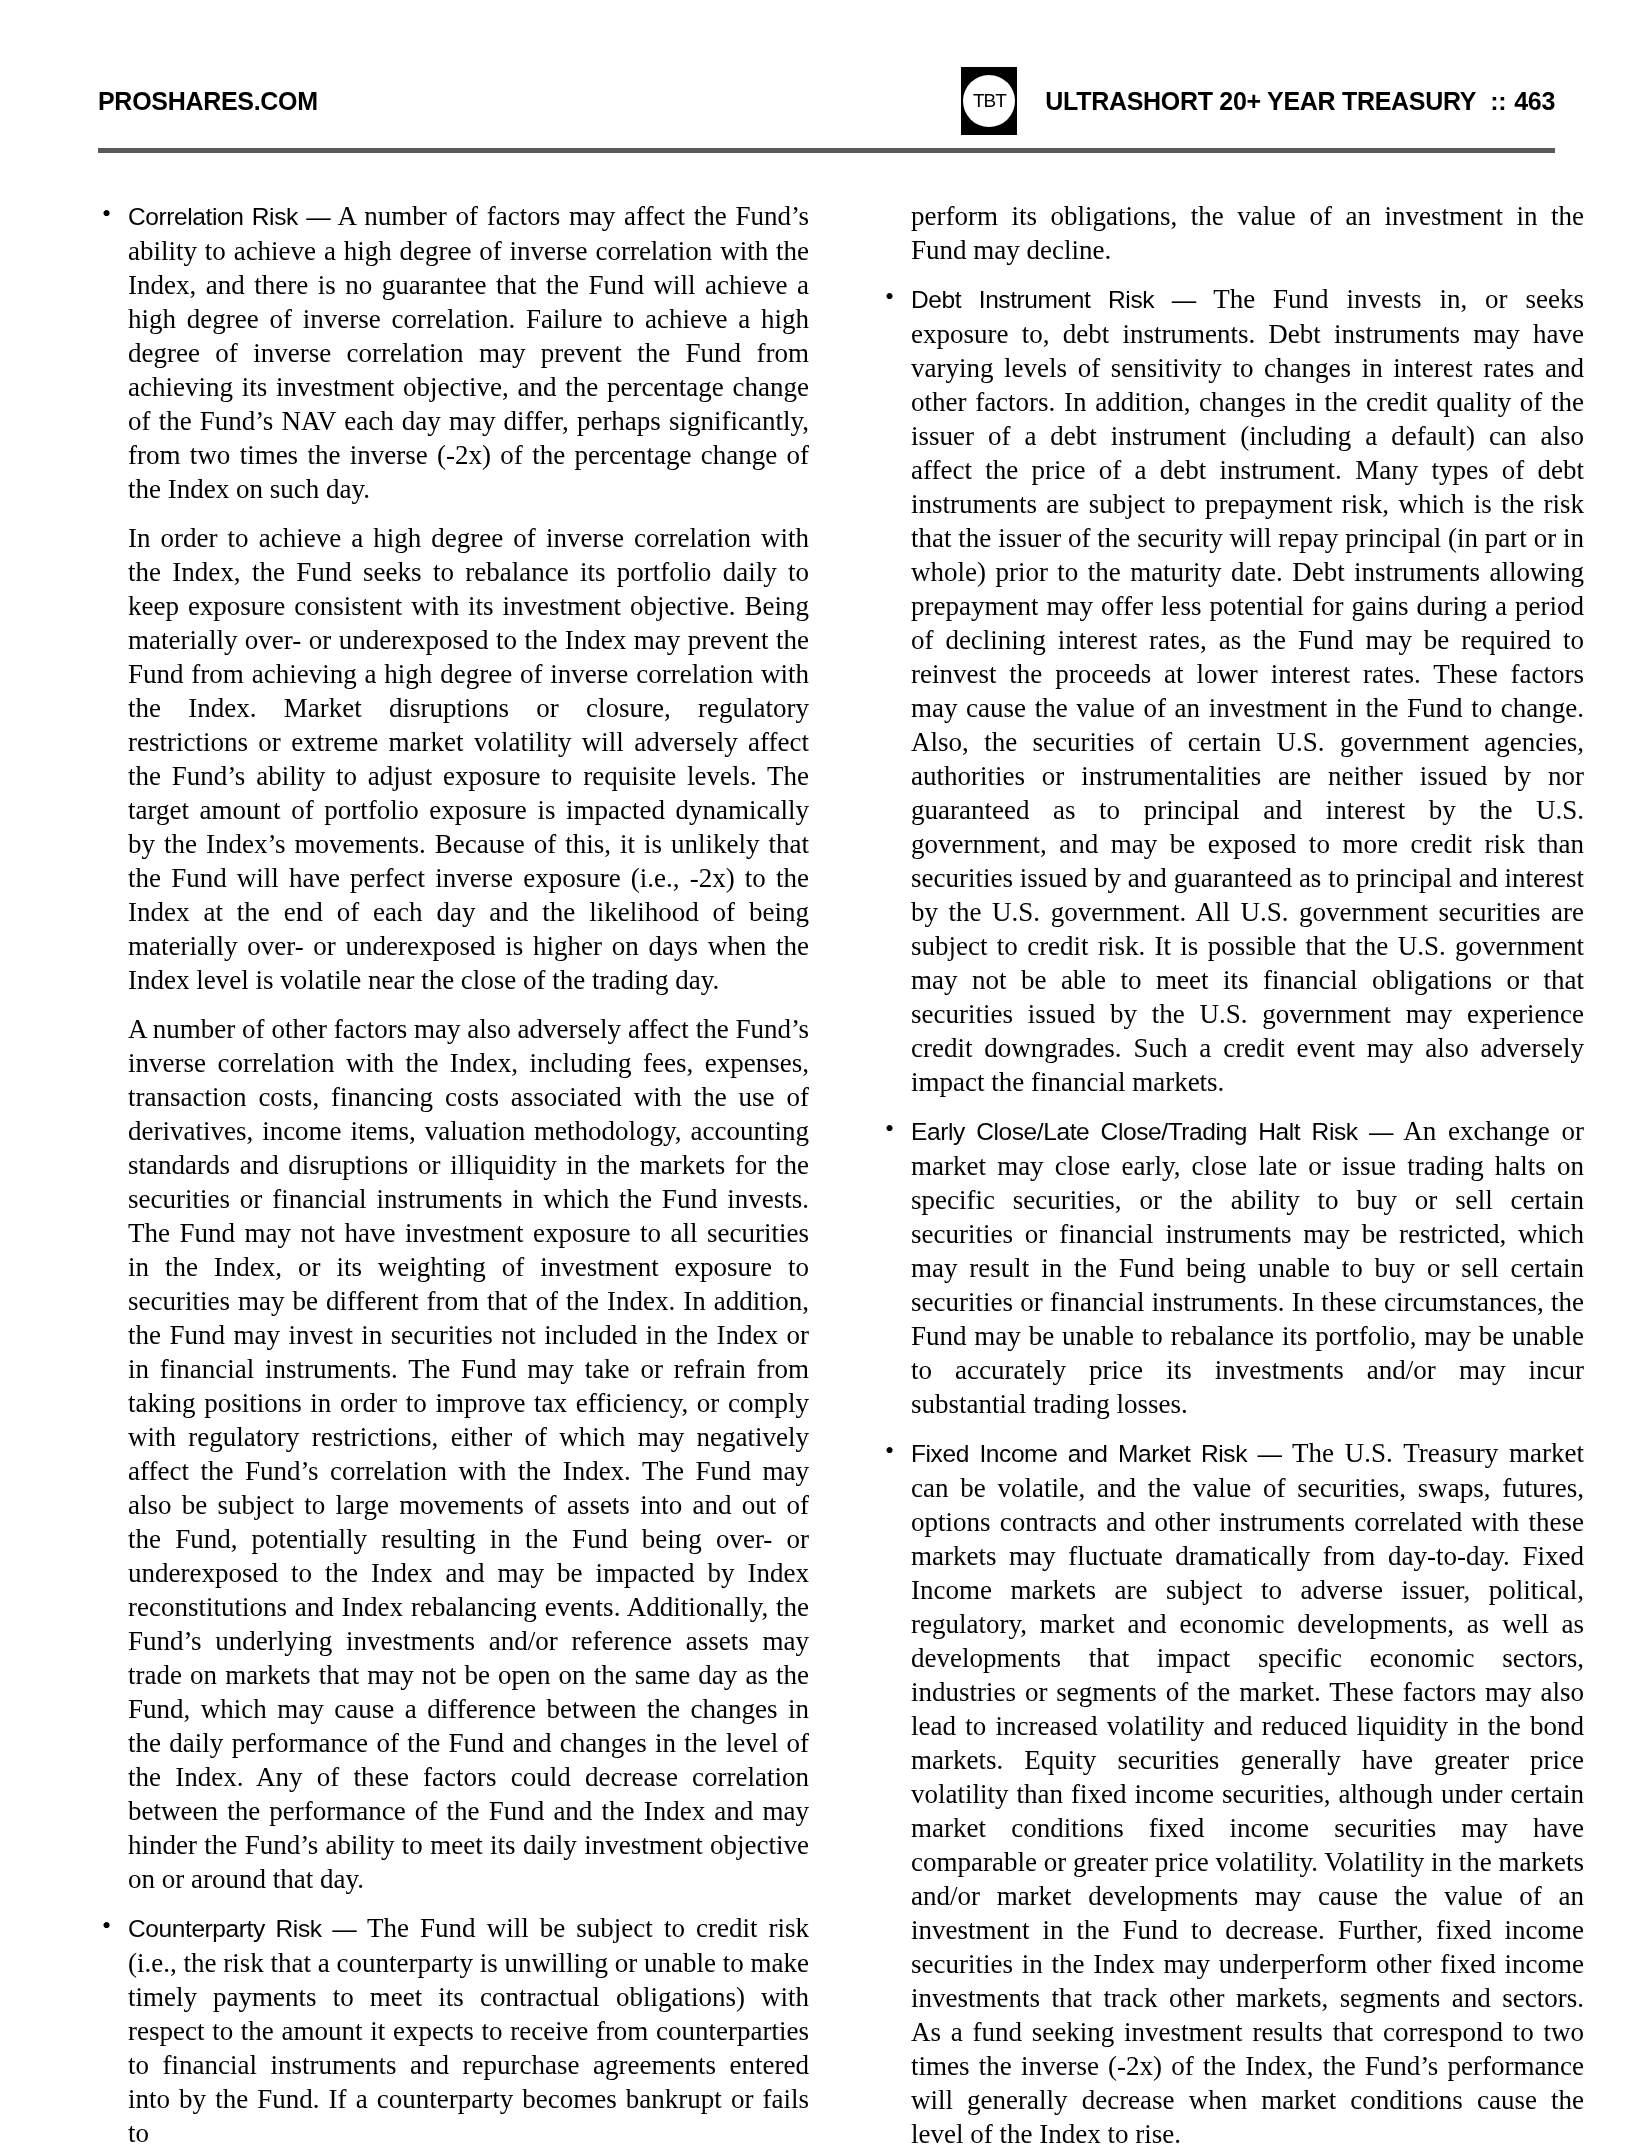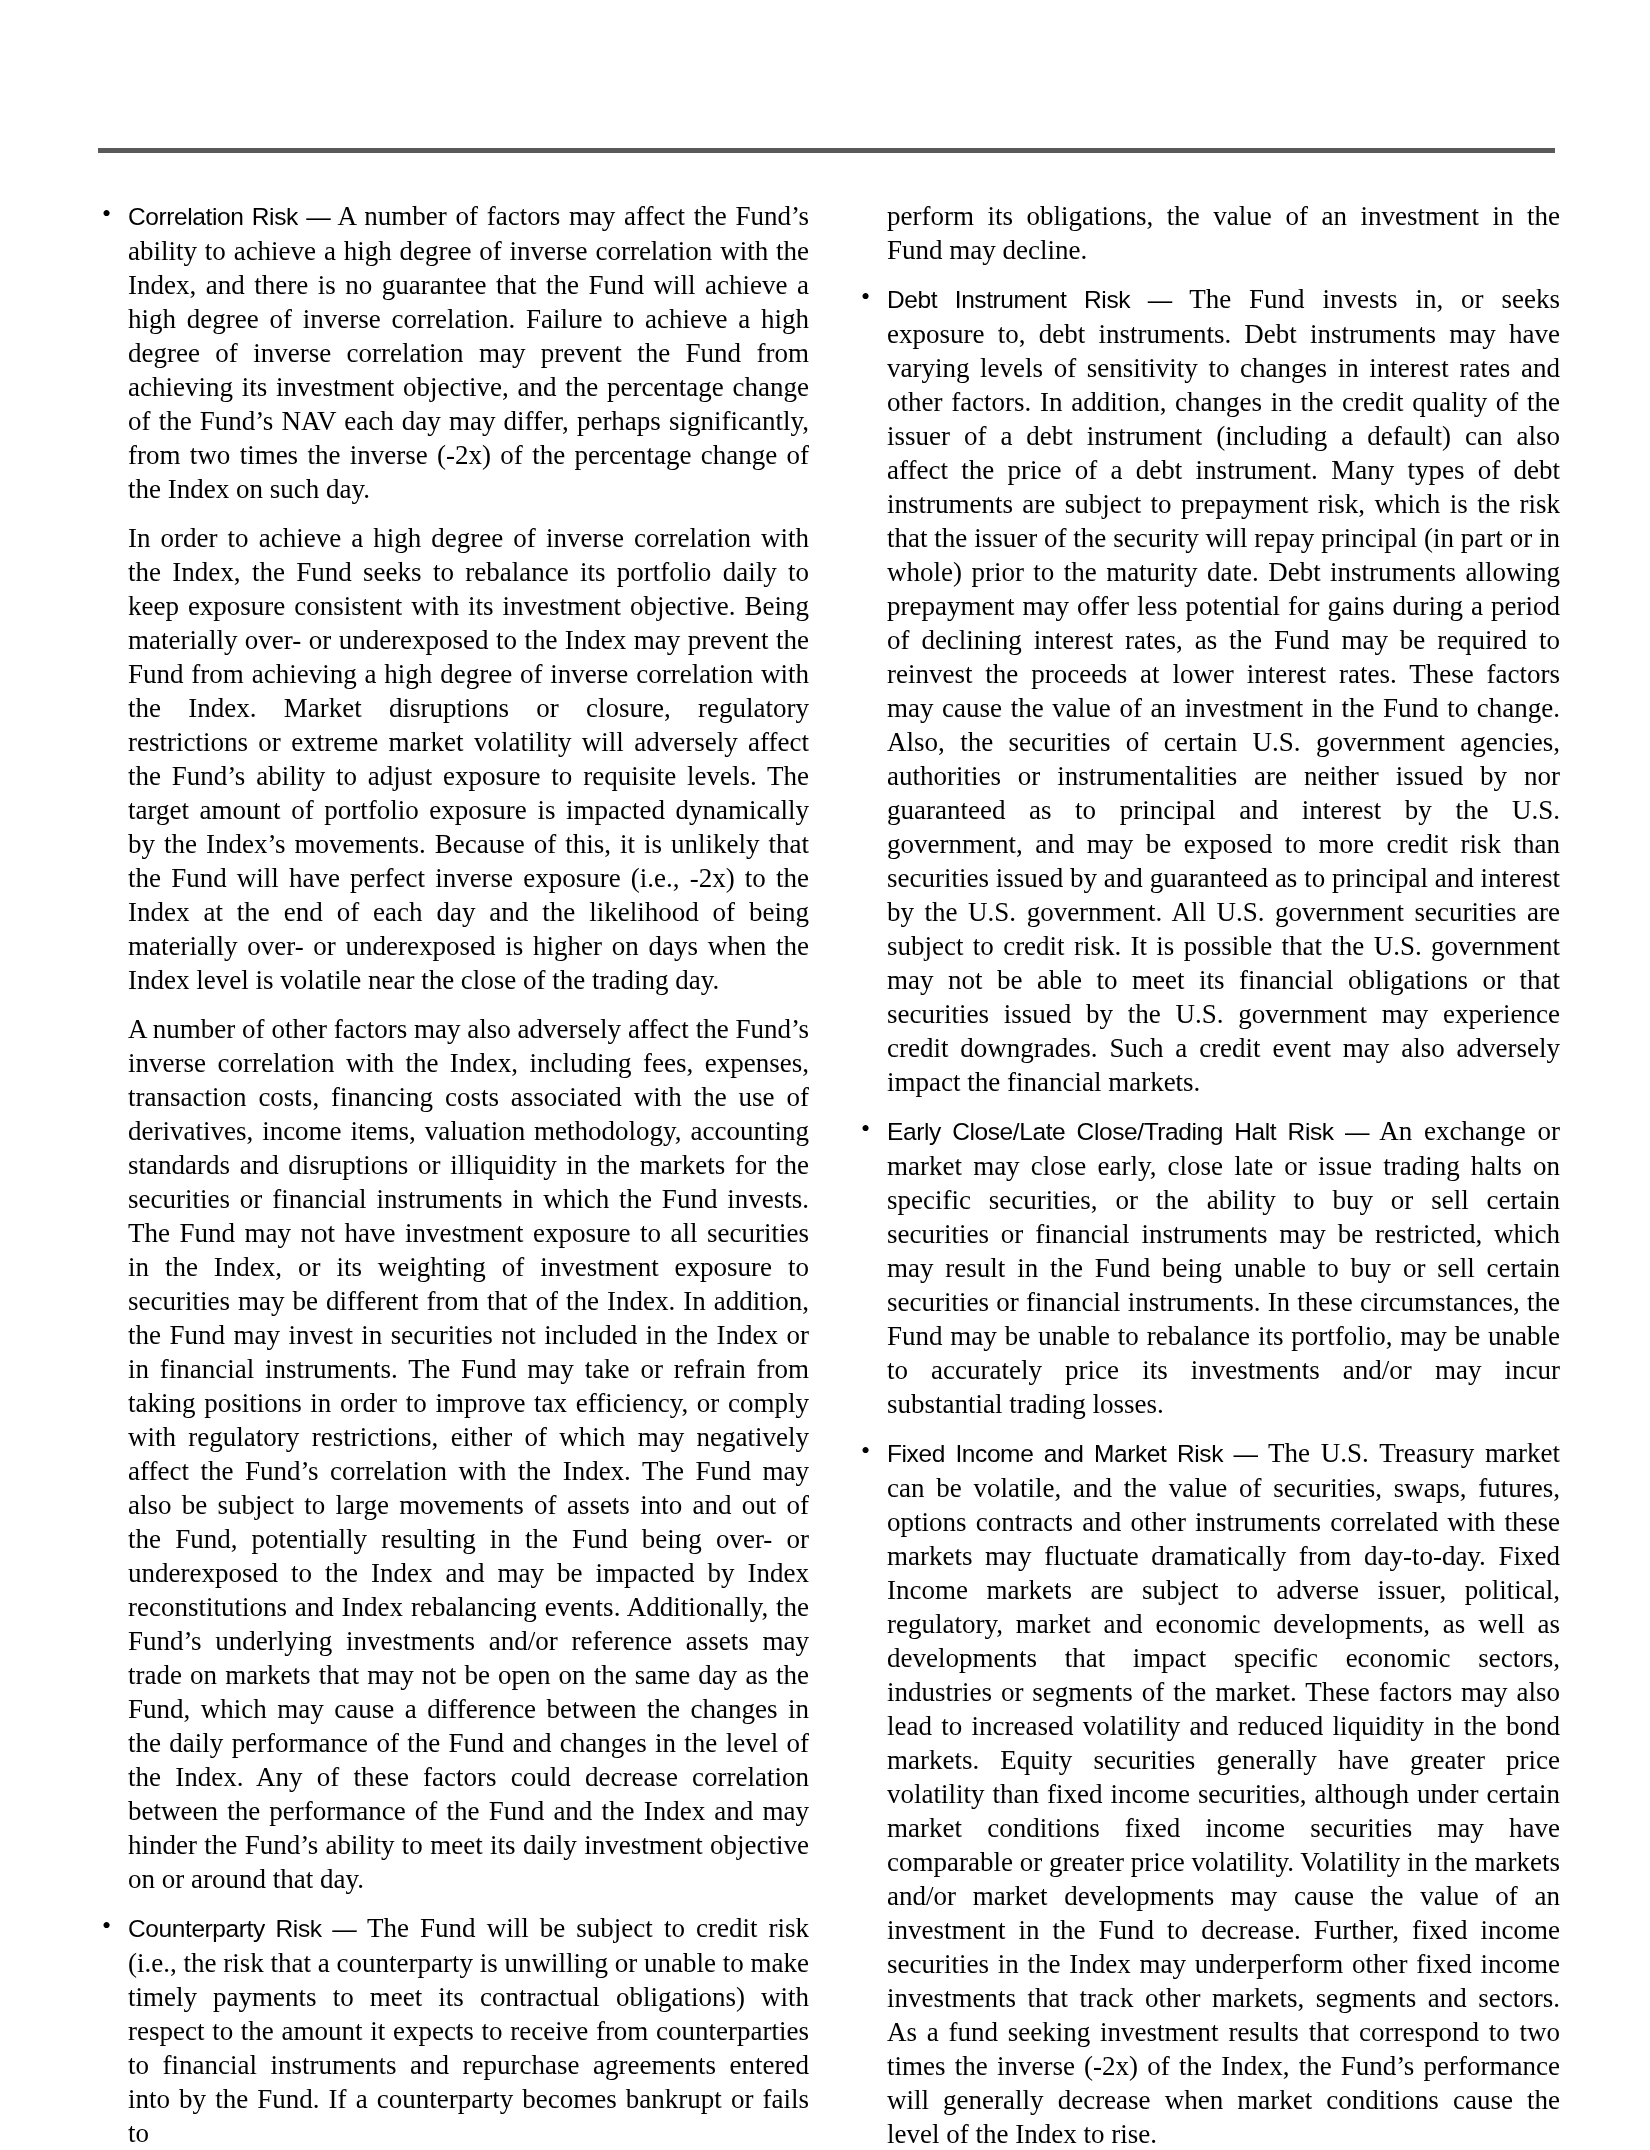--- a/index.html
+++ b/index.html
@@ -45,38 +45,49 @@
     background: #5a5a5a;
   }
 
   
   .col {
     position: absolute; top: 199px;
     font-size: 27px; line-height: 34px;
     text-align: justify;
   }
   .col-left  { left: 97px;  width: 712px; }
-  .col-right { left: 856px; width: 704px; }
+  .col-right { left: 880px; width: 704px; }
 
   .block { position: relative; padding-left: 31px; margin-bottom: 15px; }
   .block:last-child { margin-bottom: 0; }
   .dot {
     position: absolute; left: 5px; top: -2px;
     font-size: 26px; line-height: 34px;
   }
   .run-in {
     font-family: "Liberation Sans", sans-serif;
     font-weight: normal; font-size: 24.5px; letter-spacing: -0.4px;
   }
 </style>
 </head>
 <body>
 
 <div class="page">
 
+  <div class="header">
+    <span class="site">PROSHARES.COM</span>
+    <div class="header-right">
+      <div class="ticker-box">
+        <div class="ticker-circle">
+          <span>TBT</span>
+        </div>
+      </div>
+      <span class="fund-title"><span>ULTRASHORT 20+ YEAR TREASURY</span><span class="sep">::</span><span class="pagenum">463</span></span>
+    </div>
+  </div>
   <div class="rule"></div>
 
   <div class="col col-left">
 
     <div class="block">
       <span class="dot">•</span>
       <b class="run-in">Correlation Risk —</b> <span>A number of factors may affect the Fund’s ability to achieve a high degree of inverse correlation with the Index, and there is no guarantee that the Fund will achieve a high degree of inverse correlation. Failure to achieve a high degree of inverse correlation may prevent the Fund from achieving its investment objective, and the percentage change of the Fund’s NAV each day may differ, perhaps significantly, from two times the inverse (-2x) of the percentage change of the Index on such day.</span>
     </div>
 
     <div class="block">

